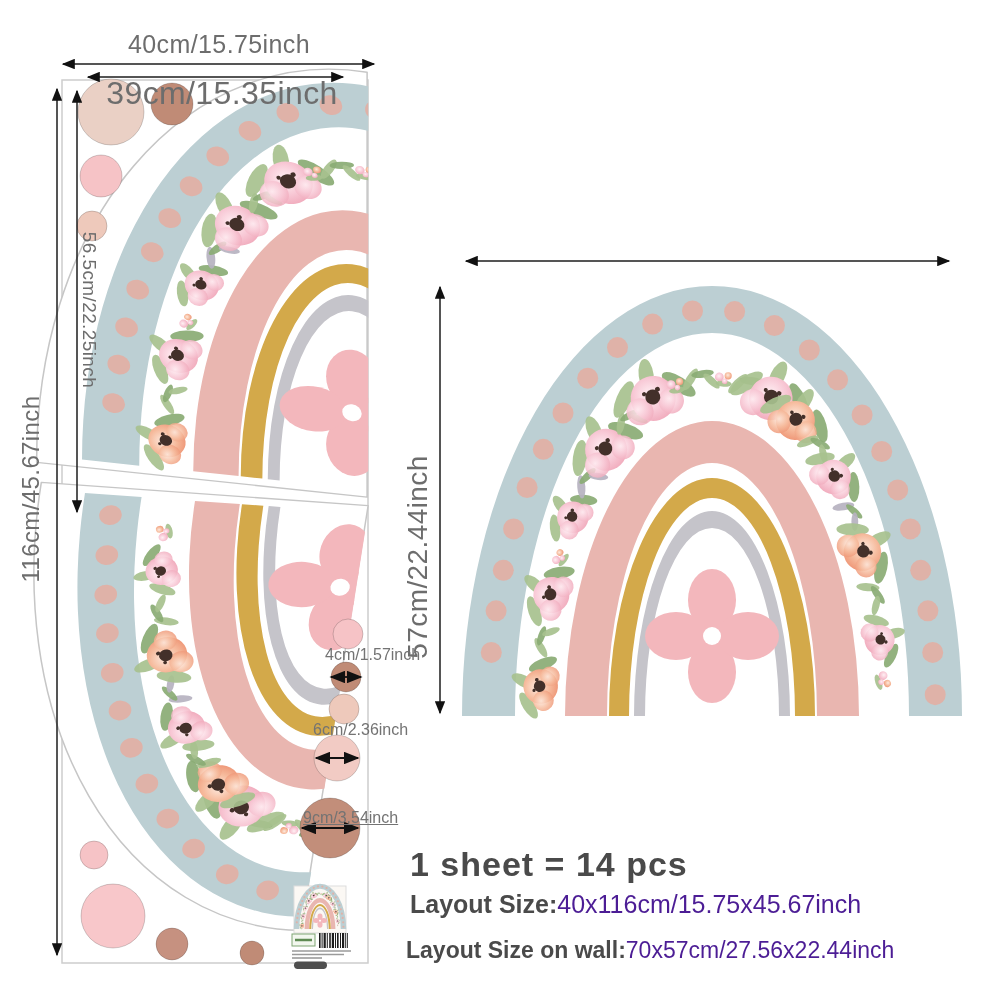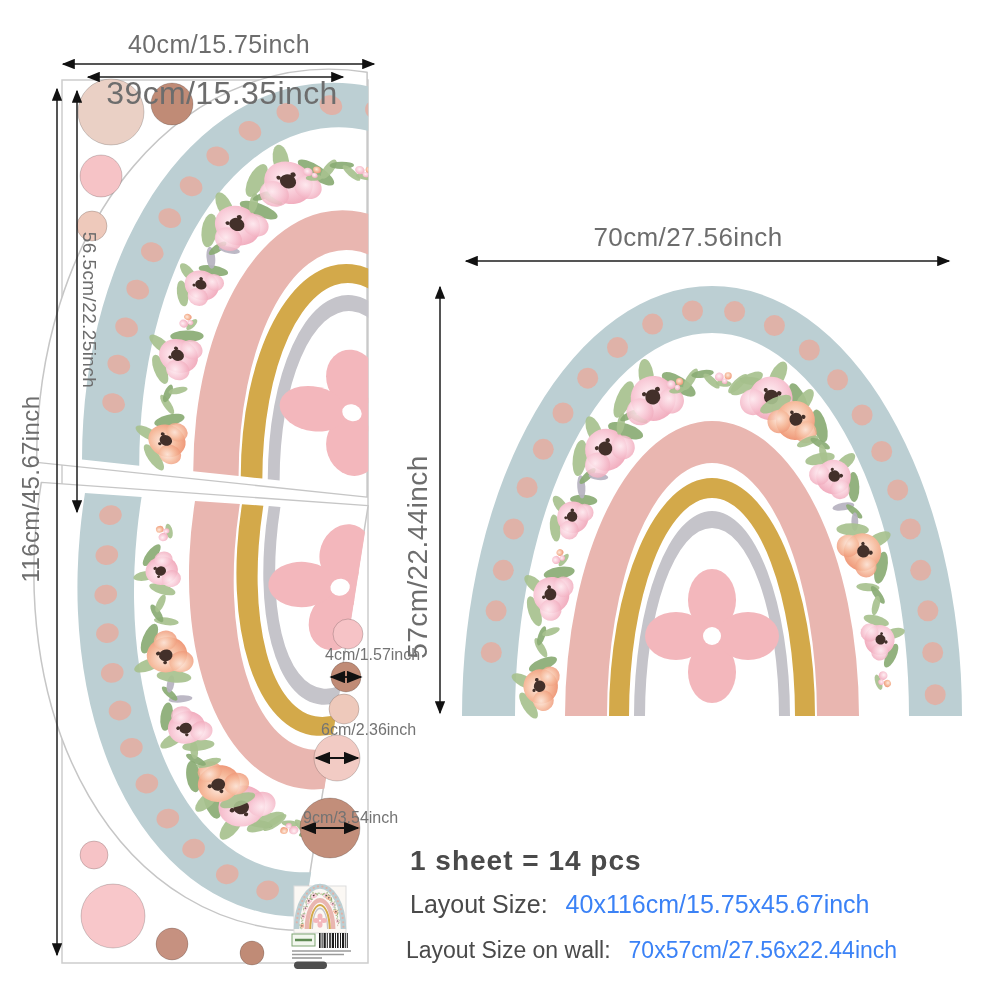--- a/index.html
+++ b/index.html
@@ -12,24 +12,24 @@
   .cut{fill:#ffffff;stroke:#c6c6c6;stroke-width:1.4;stroke-linejoin:round;}
   .deco-circle{stroke:rgba(0,0,0,0.18);stroke-width:1;}
   .lbl{position:absolute;color:#6d6d6d;white-space:nowrap;letter-spacing:.4px;}
   .ctr{transform:translate(-50%,-50%);}
   .rotccw{transform:translate(-50%,-50%) rotate(-90deg);}
   .rotcw{transform:translate(-50%,-50%) rotate(90deg);}
   .sz40{font-size:25px;} .sz39{font-size:32px;} .sz116{font-size:24px;}
   .sz565{font-size:19px;} .sz70{font-size:26px;} .sz57{font-size:28px;}
   .clabel{position:absolute;font-size:16px;color:#737373;white-space:nowrap;}
   .sum{position:absolute;white-space:nowrap;}
-  .sum1{font-size:28px;font-weight:bold;color:#4a4a4a;letter-spacing:1px;}
+  .sum1{font-size:34px;font-weight:bold;color:#4a4a4a;letter-spacing:1px;}
   .sum2{font-size:25px;} .sum3{font-size:23px;}
-  .sum-label{font-weight:normal;color:#4a4a4a;}
-  .sum-value{color:#3b82f6;margin-left:18px;}
+  .sum-label{font-weight:bold;color:#4a4a4a;}
+  .sum-value{color:#4c1d95;margin-left:0;}
   .thumb-rect{fill:#fbf8f4;stroke:#ddd;stroke-width:1;}
   .logo-box{fill:#f2f7ee;stroke:#7fa573;stroke-width:1;}
   .tiny-line{stroke:#9a9a9a;stroke-width:1.6;}
   .pill{fill:#4f4f4f;}
 </style>
 </head>
 <body>
 
 <div class="canvas">
 
@@ -331,26 +331,25 @@
     <line class="dim-sm" x1="331" y1="677" x2="361" y2="677" marker-start="url(#ah)" marker-end="url(#ah)"></line>
     <line class="dim-sm" x1="316" y1="758" x2="358" y2="758" marker-start="url(#ah)" marker-end="url(#ah)"></line>
     <line class="dim-sm" x1="302" y1="828" x2="358" y2="828" marker-start="url(#ah)" marker-end="url(#ah)"></line>
   </g>
 </svg>
 
 <div class="lbl ctr sz40" style="left:219px;top:44px;position:absolute;text-align:right;">40cm/15.75inch</div>
 <div class="lbl ctr sz39" style="left:222px;top:93px;position:absolute;">39cm/15.35inch</div>
 <div class="lbl rotccw sz116" style="left:31px;top:489px;position:absolute;">116cm/45.67inch</div>
 <div class="lbl rotcw sz565" style="left:89px;top:310px;position:absolute;">56.5cm/22.25inch</div>
-<div class="lbl ctr sz70" style="left:688px;top:237px;position:absolute;">70cm/27.56inch</div>
 <div class="lbl rotccw sz57" style="left:418px;top:557px;position:absolute;">57cm/22.44inch</div>
 
 <div class="clabel" style="left:325px;top:646px;">4cm/1.57inch</div>
-<div class="clabel" style="left:313px;top:721px;margin-left:8px;">6cm/2.36inch</div>
-<div class="clabel" style="left:303px;top:809px;">9cm/3.54inch</div>
+<div class="clabel" style="left:313px;top:721px;">6cm/2.36inch</div>
+<div class="clabel" style="left:303px;top:809px;text-decoration:underline;">9cm/3.54inch</div>
 
 <div class="sum sum1" style="left:410px;top:845px;">1 sheet = 14 pcs</div>
 <div class="sum sum2" style="left:410px;top:890px;">
   <span class="sum-label">Layout Size:</span><span class="sum-value">40x116cm/15.75x45.67inch</span>
 </div>
 <div class="sum sum3" style="left:406px;top:937px;">
   <span class="sum-label">Layout Size on wall:</span><span class="sum-value">70x57cm/27.56x22.44inch</span>
 </div>
 
 </div>

